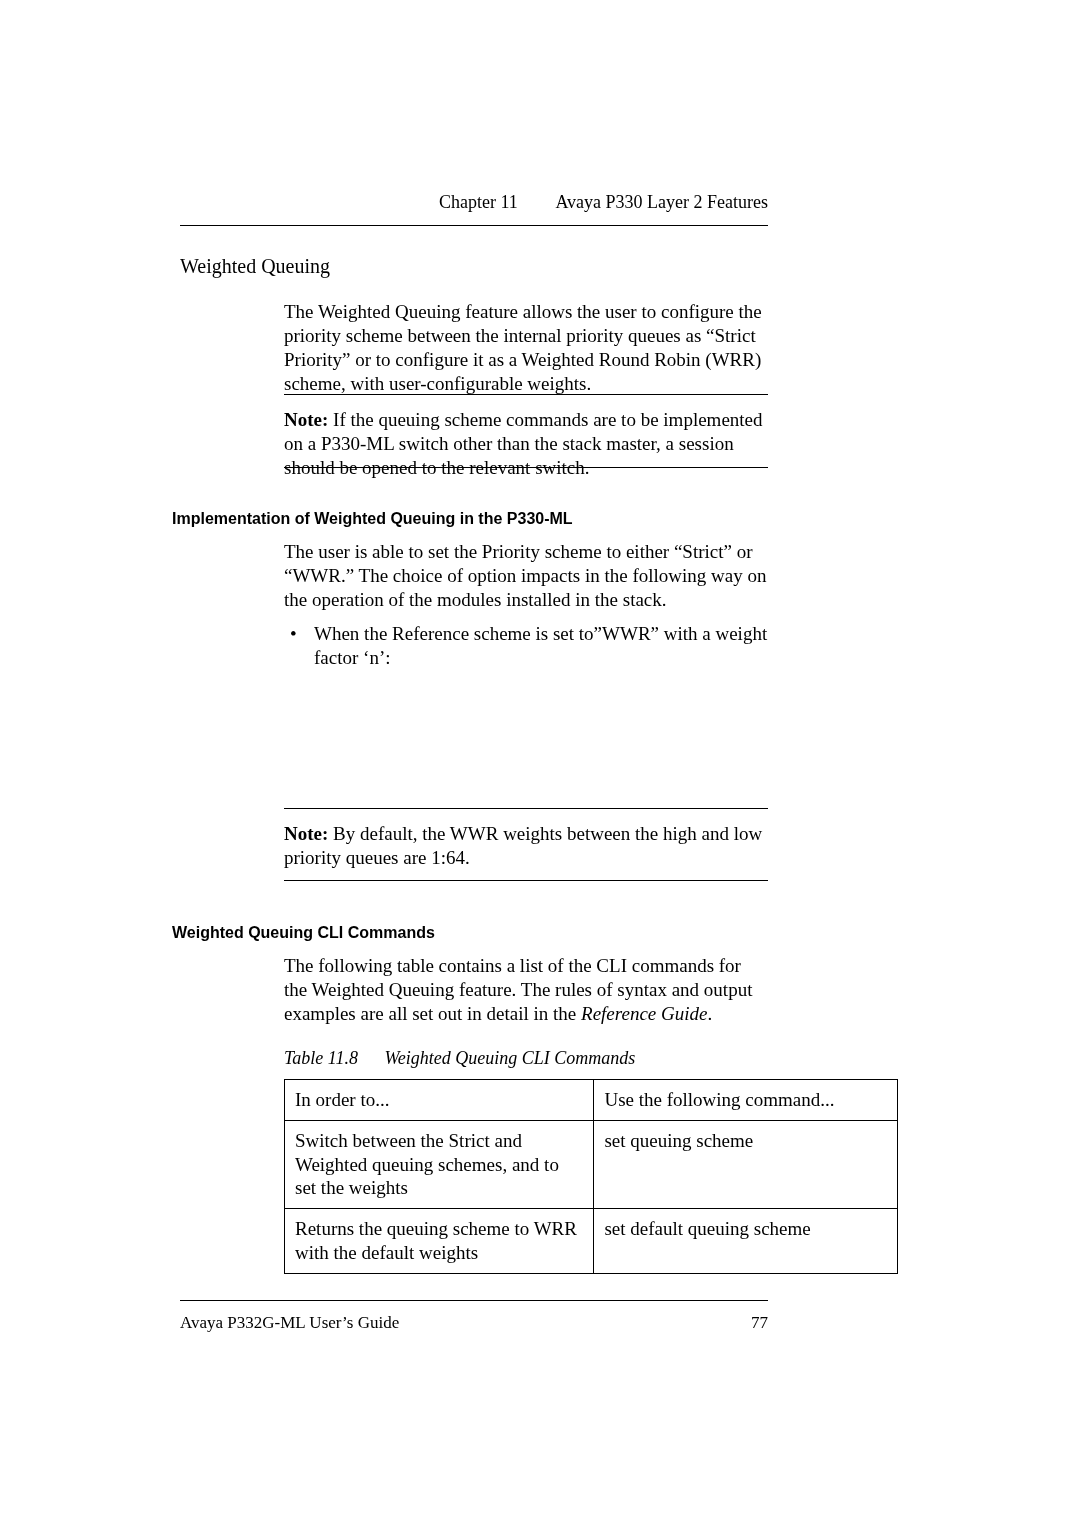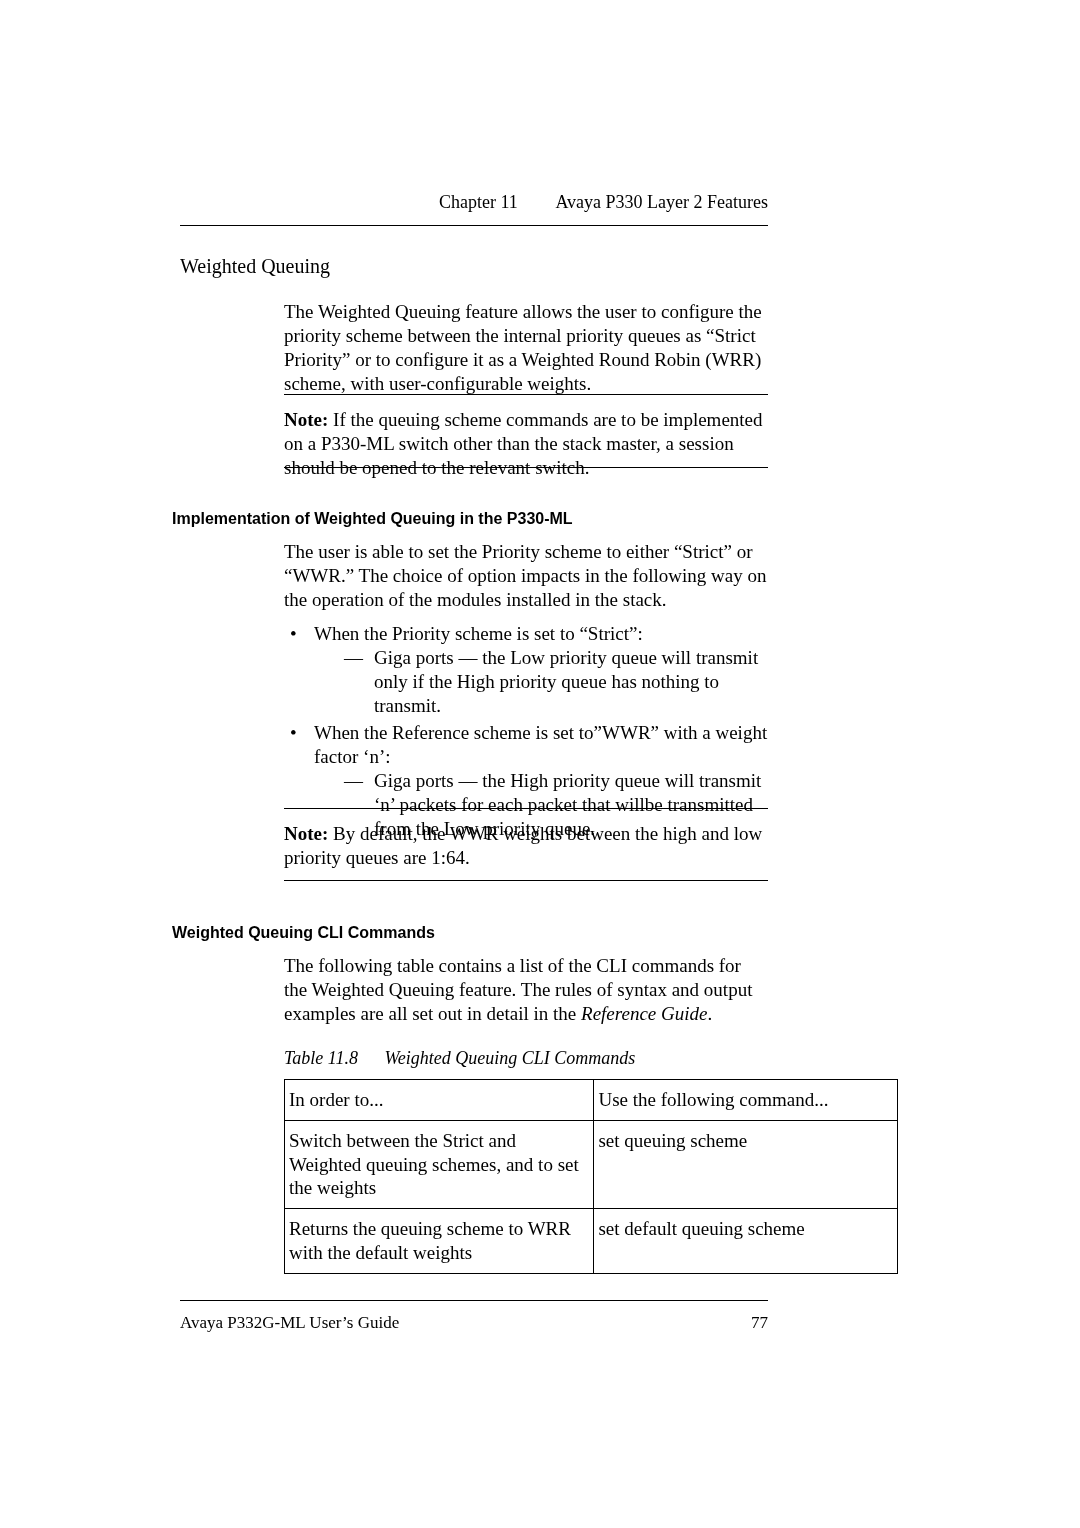--- a/index.html
+++ b/index.html
@@ -120,21 +120,21 @@
   table.cli {
     position: absolute;
     left: 284px;
     top: 1079px;
     border-collapse: collapse;
     width: 614px;
     font-size: 19px;
   }
   table.cli td {
     border: 1.2px solid #000;
-    padding: 8px 4px;
+    padding: 8px 10px;
     vertical-align: top;
     line-height: 1.25;
   }
   table.cli col.c1 { width: 310px; }
   table.cli col.c2 { width: 304px; }
 
   .footer-rule {
     position: absolute;
     left: 180px;
     right: 180px;
@@ -177,34 +177,21 @@
   </div>
   <hr class="rule rule2">
 
   <div class="h3 h3a">Implementation of Weighted Queuing in the P330-ML</div>
 
   <div class="body-col para2">The user is able to set the Priority scheme to either “Strict” or “WWR.” The choice of option impacts in the following way on the operation of the modules installed in the stack.</div>
 
   <div class="bullets">
     <ul>
       <li class="top">
-        <span>When the Priority scheme is set to “Strict”:</span>
-        <ul>
-          <li class="sub">
-            <span>Giga ports — the Low priority queue will transmit only if the High priority queue has nothing to transmit.</span>
-          </li>
-        </ul>
-      </li>
-      <li class="top">
         <span>When the Reference scheme is set to”WWR” with a weight factor ‘n’:</span>
-        <ul>
-          <li class="sub">
-            <span>Giga ports — the High priority queue will transmit ‘n’ packets for each packet that willbe transmitted from the Low priority queue.</span>
-          </li>
-        </ul>
       </li>
     </ul>
   </div>
 
   <hr class="rule rule3">
   <div class="body-col note2">
     <span class="bold">Note:</span>
     <span>By default, the WWR weights between the high and low priority queues are 1:64.</span>
   </div>
   <hr class="rule rule4">

